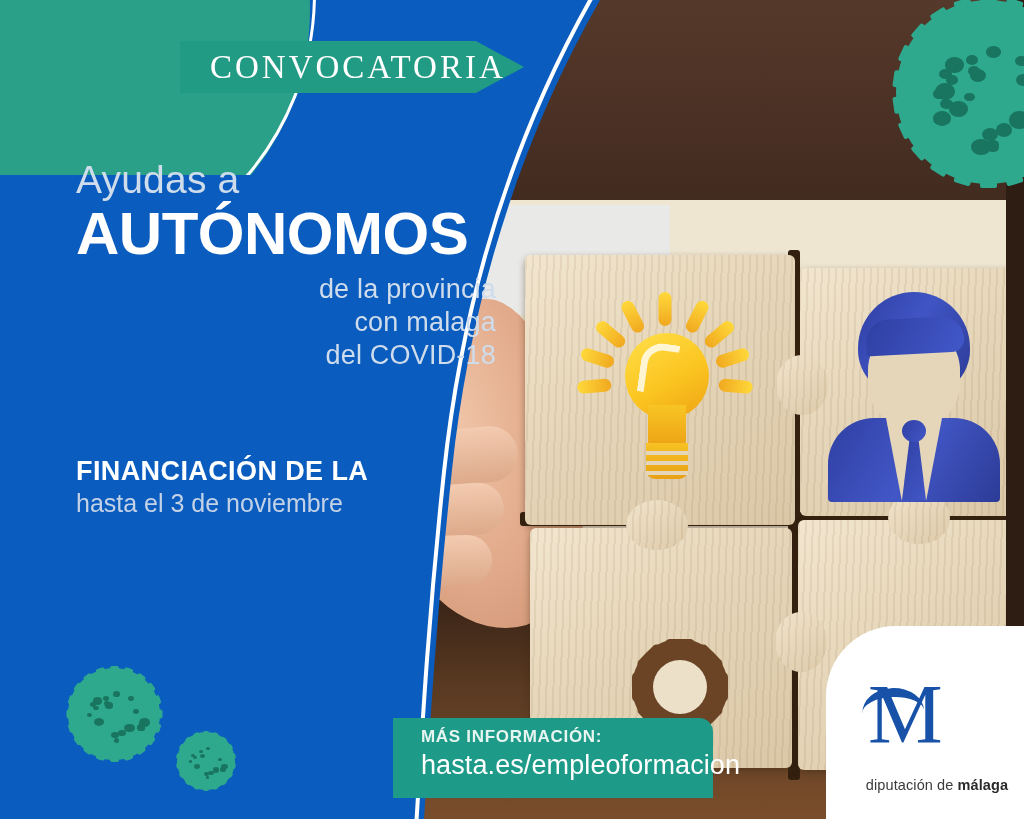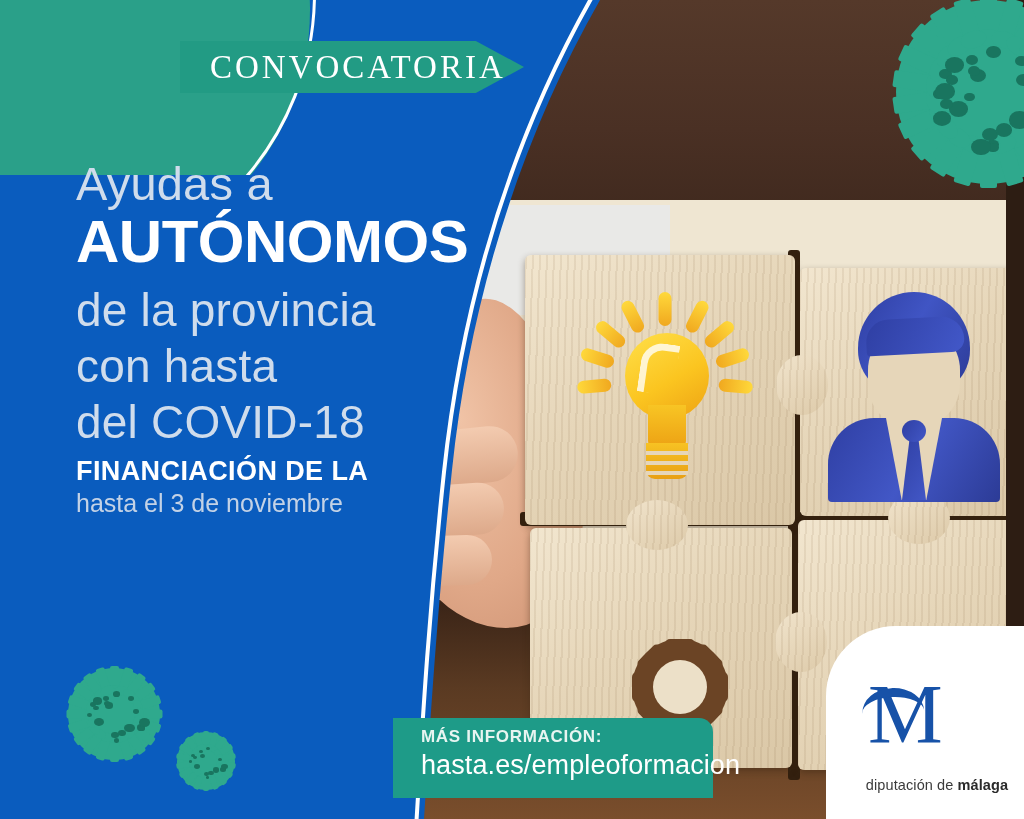--- a/index.html
+++ b/index.html
@@ -195,30 +195,31 @@
   }
   .banner-text{
     color:#ffffff;font-family:"Liberation Serif",serif;
     font-size:33px;letter-spacing:3px;font-weight:400;
     padding-left:30px;line-height:1;
   }
 
   
   .headline{position:absolute;left:76px;top:160px;width:420px;}
   .h-light{
-    color:#cfdcec;font-size:47px;font-weight:300;line-height:1.02;
+    color:#cfdcec;font-size:39px;font-weight:300;line-height:1.02;
     letter-spacing:.2px;
   }
   .h-bold{
     color:#ffffff;font-size:60px;font-weight:700;line-height:1.06;
     letter-spacing:-.5px;margin:2px 0 8px 0;
   }
   .h-l2{
-    color:#cfdcec;font-size:46px;font-weight:300;line-height:1.22;
+    color:#cfdcec;font-size:27px;font-weight:300;line-height:1.22;
     letter-spacing:.2px;
+    text-align:right;
   }
 
   .subblock{position:absolute;left:76px;top:455px;width:420px;}
   .sub-bold{
     color:#ffffff;font-size:27px;font-weight:700;line-height:1.22;
     letter-spacing:.4px;
   }
   .sub-light{
     color:#c3d2e6;font-size:25px;font-weight:300;line-height:1.24;
     margin-top:11px;
@@ -500,21 +501,21 @@
     </div>
 
   <div class="banner">
     <div class="banner-text">CONVOCATORIA</div>
   </div>
 
   <div class="headline">
     <div class="h-light">Ayudas a</div>
     <div class="h-bold">AUTÓNOMOS</div>
     <div class="h-l2">de la provincia</div>
-    <div class="h-l2">con hasta</div>
+    <div class="h-l2">con malaga</div>
     <div class="h-l2">del COVID-18</div>
   </div>
 
   <div class="subblock">
     <div class="sub-bold">FINANCIACIÓN DE LA</div>
     <div class="sub-light" style="margin-top:0">hasta el 3 de noviembre</div>
   </div>
 
   <div class="infobox">
     <div class="info-small">MÁS INFORMACIÓN:</div>

